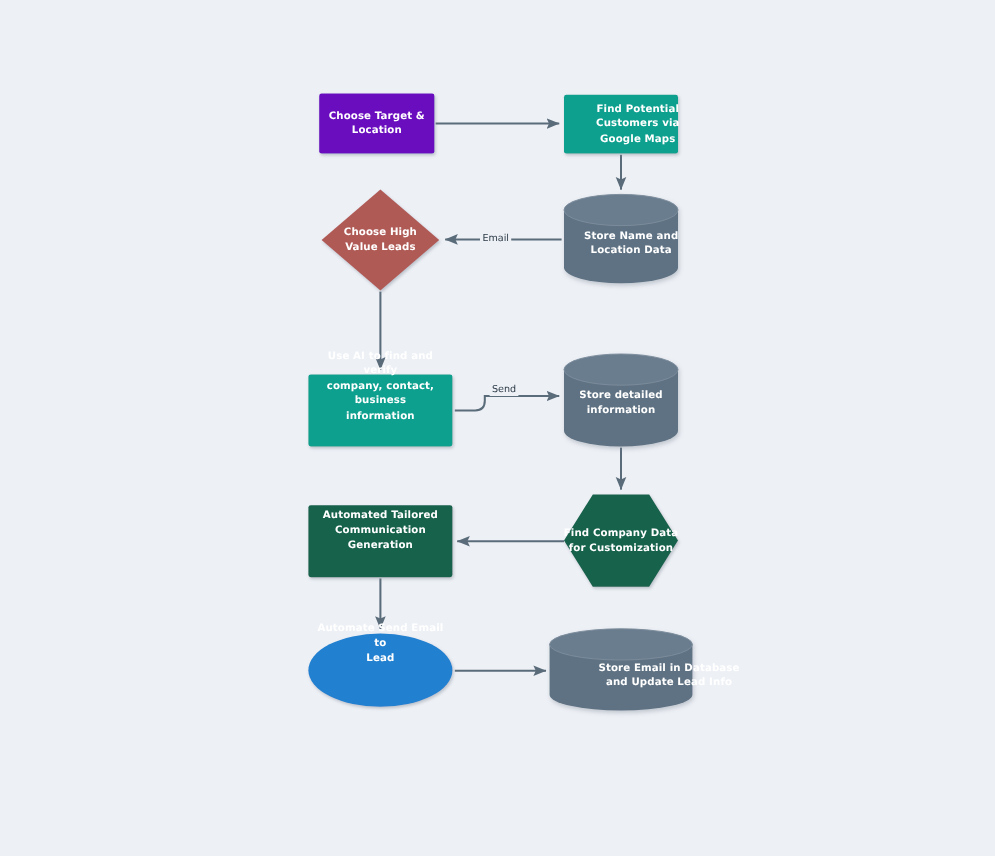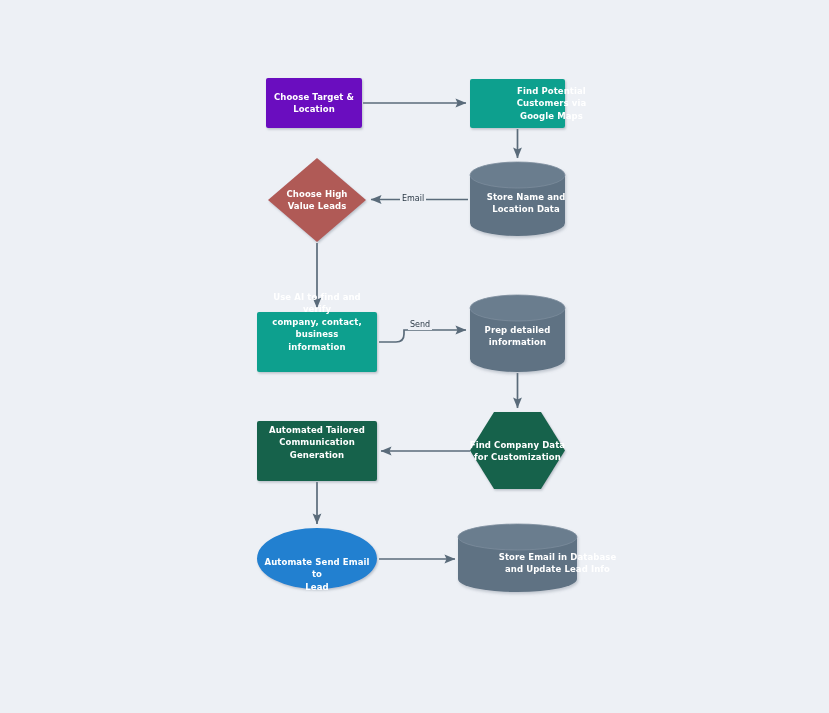--- a/index.html
+++ b/index.html
@@ -125,44 +125,44 @@
 
   <g filter="url(#softshadow2)">
     <path d="M458,537 L458,579 A59.5,13 0 0 0 577,579 L577,537 Z" fill="#5f7283"></path>
     <ellipse cx="517.5" cy="537" rx="59.5" ry="13" fill="#6a7d8e" stroke="#7b8c9c" stroke-width="0.8"></ellipse>
   </g>
 </svg>
 
 <div class="node-label" style="left:266px; top:78px; width:96px; height:50px;">Choose Target &amp;
 Location</div>
 
-<div class="node-label" style="left:470px; top:79px; width:95px; height:49px;padding-left:34px;">Find Potential
+<div class="node-label" style="left:450px; top:79px; width:95px; height:49px;padding-left:34px;">Find Potential
 Customers via
 Google Maps</div>
 
 <div class="node-label" style="left:470px; top:183px; width:112px; height:40px;">Store Name and
 Location Data</div>
 
 <div class="node-label" style="left:272px; top:178px; width:90px; height:44px;">Choose High
 Value Leads</div>
 
 <div class="node-label" style="left:258px; top:300px; width:118px; height:44px;">Use AI to find and verify
 company, contact, business
 information</div>
 
-<div class="node-label" style="left:470px; top:316px; width:95px; height:40px;">Prep detailed
+<div class="node-label" style="left:470px; top:316px; width:95px; height:40px;">Store detailed
 information</div>
 
 <div class="node-label" style="left:468px; top:430px; width:99px; height:42px;">Find Company Data
 for Customization</div>
 
 <div class="node-label" style="left:258px; top:421px; width:118px; height:43px;">Automated Tailored
 Communication Generation</div>
 
-<div class="node-label" style="left:260px; top:552px; width:114px; height:45px;">Automate Send Email to
+<div class="node-label" style="left:260px; top:514px; width:114px; height:45px;">Automate Send Email to
 Lead</div>
 
 <div class="node-label" style="left:458px; top:543px; width:119px; height:40px;margin-left:40px;">Store Email in Database
 and Update Lead Info</div>
 
 <div class="edge-label" style="left:400px; top:194px;">Email</div>
 
 <div class="edge-label" style="left:408px; top:320px;">Send</div>
 
 </body></html>

